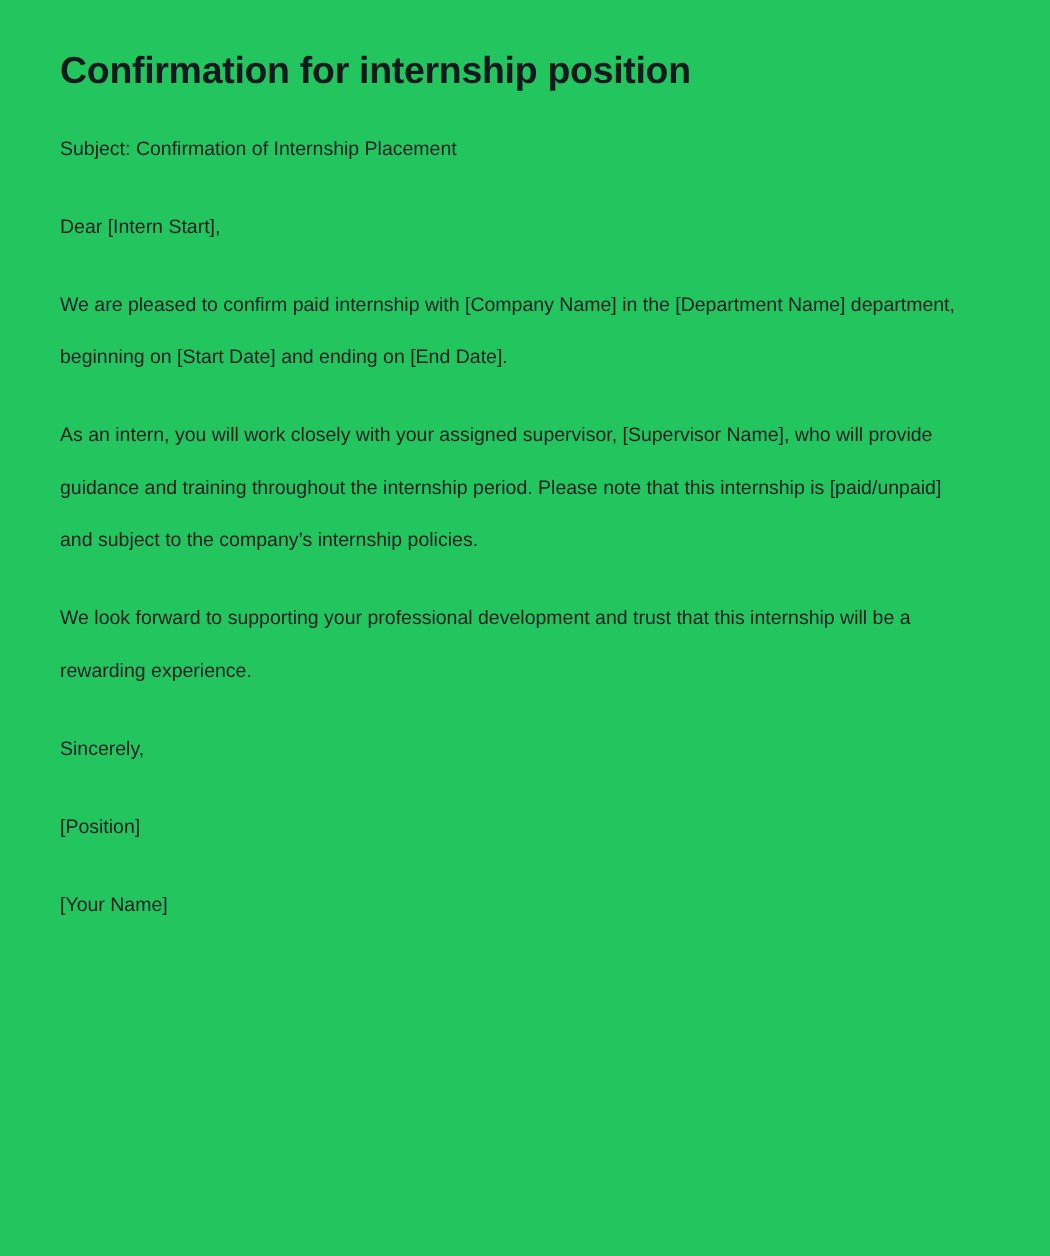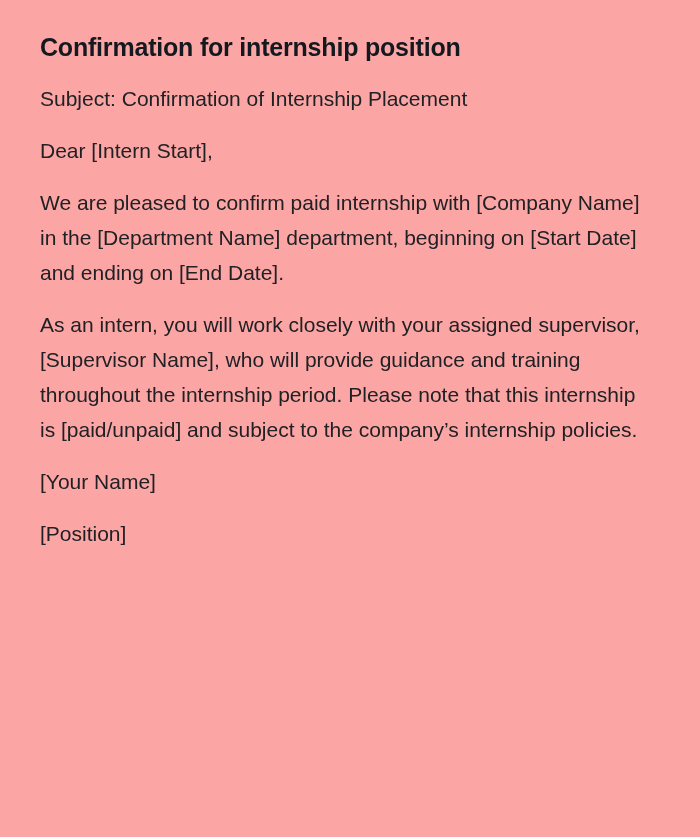--- a/index.html
+++ b/index.html
@@ -12,46 +12,48 @@
     background: #ffffff;
     font-family: "Liberation Sans", sans-serif;
     color: #1f1f1f;
     overflow: hidden;
   }
   .page {
     box-sizing: border-box;
     width: 700px;
     height: 837px;
     padding: 24px 40px 0 40px;
-    background: #fca5a5;
+    background: #22c55e;
   }
   .doc-title {
     font-size: 25px;
     font-weight: bold;
     line-height: 1.25;
     letter-spacing: -0.2px;
     color: #14181f;
     margin: 8px 0 18px 0;
   }
   .para {
-    font-size: 21px;
+    font-size: 13px;
     line-height: 35px;
     color: #202124;
     margin: 0 0 17px 0;
     max-width: 600px;
     font-weight: 400;
   }
 </style>
 </head>
 <body>
 
 <div class="page">
 
   <h1 class="doc-title">Confirmation for internship position</h1>
 
   <p class="para">Subject: Confirmation of Internship Placement</p>
   <p class="para">Dear [Intern Start],</p>
   <p class="para">We are pleased to confirm paid internship with [Company Name] in the [Department Name] department, beginning on [Start Date] and ending on [End Date].</p>
   <p class="para">As an intern, you will work closely with your assigned supervisor, [Supervisor Name], who will provide guidance and training throughout the internship period. Please note that this internship is [paid/unpaid] and subject to the company’s internship policies.</p>
+  <p class="para">We look forward to supporting your professional development and trust that this internship will be a rewarding experience.</p>
+  <p class="para">Sincerely,</p>
+  <p class="para">[Position]</p>
   <p class="para">[Your Name]</p>
-  <p class="para">[Position]</p>
 
 </div>
 
 </body></html>

